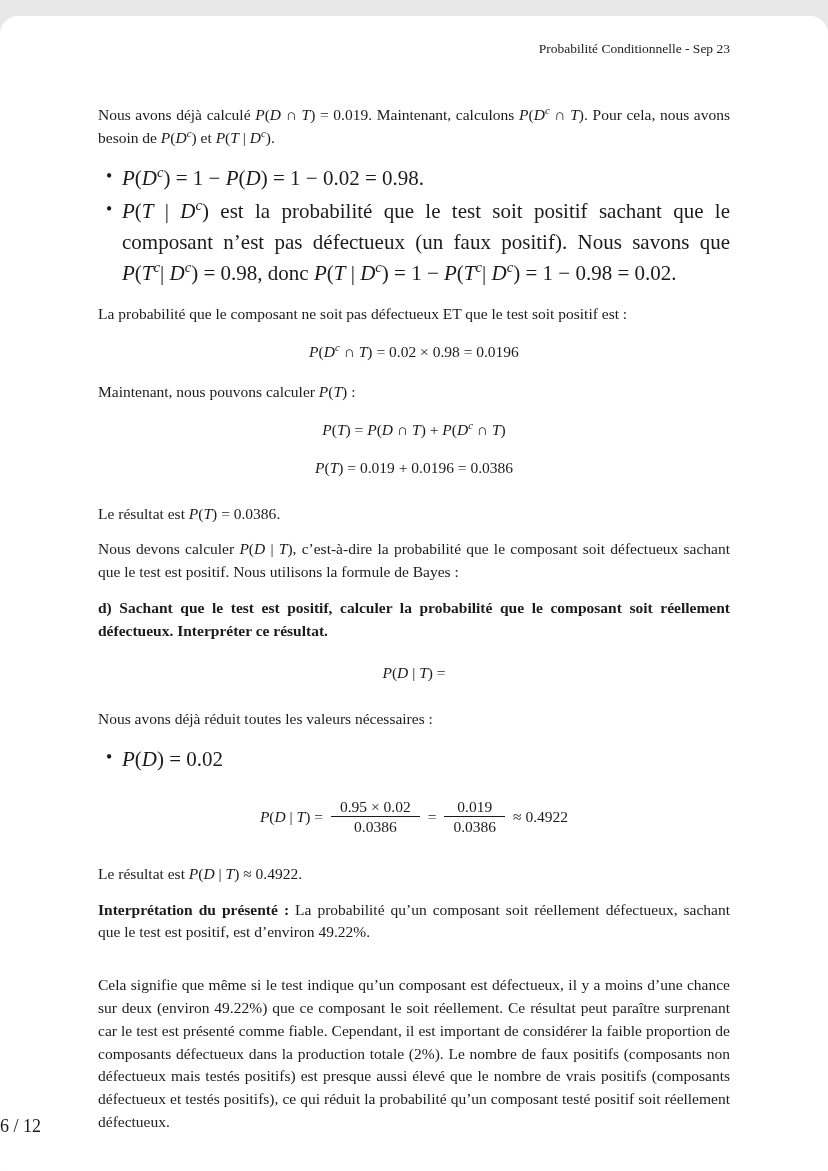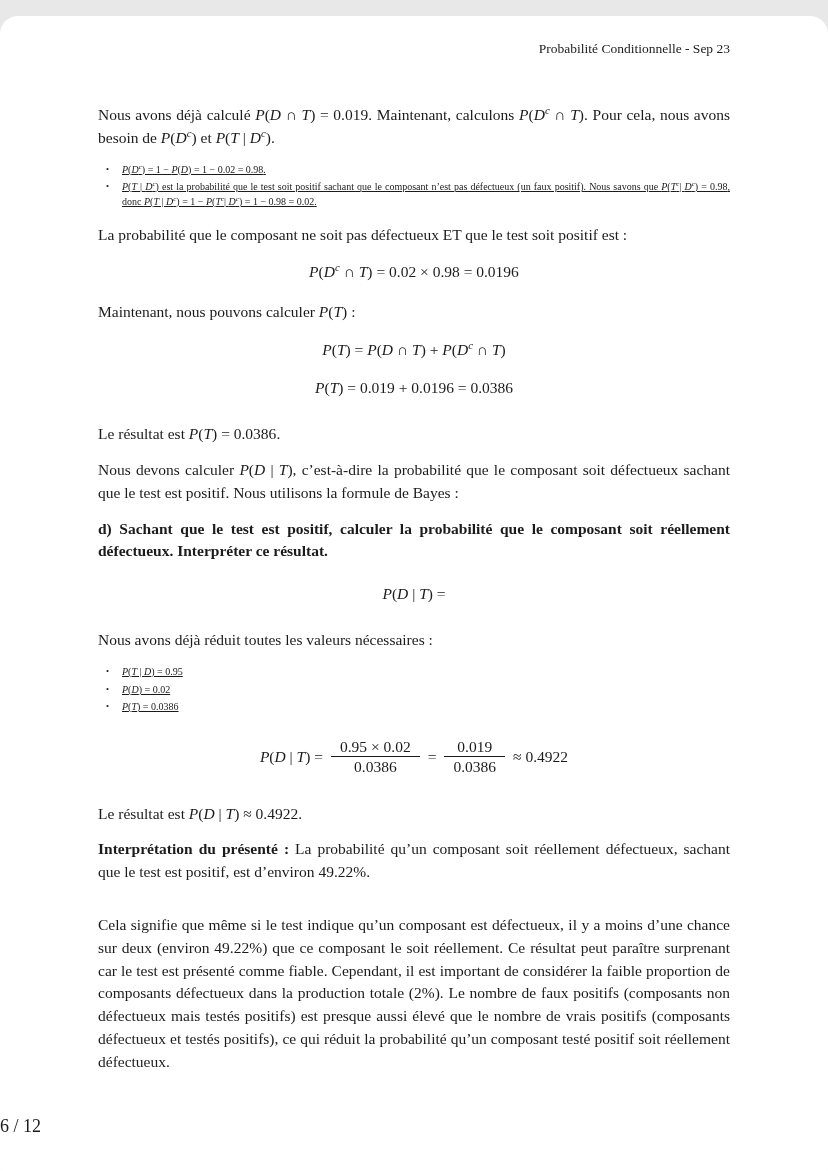--- a/index.html
+++ b/index.html
@@ -34,25 +34,24 @@
   .mt-md { margin-top: 26px; }
   .mt-lg { margin-top: 30px; }
   ul.bullets {
     list-style: none;
     margin: 2px 0 14px 0;
     padding: 0;
   }
   ul.bullets li {
     position: relative;
     padding-left: 24px;
-    font-size: 10px;
+    font-size: 21px;
     line-height: 1.47;
     margin-bottom: 3px;
     text-align: justify;
-    text-decoration: underline;
   }
   ul.bullets li::before {
     content: "\2022";
     position: absolute;
     left: 8px; top: 0;
     font-size: 0.85em;
   }
   .math i { font-style: italic; }
   .math sup { font-size: 70%; line-height: 0; }
   .eq {
@@ -120,23 +119,21 @@
 
     <p class="para heading"><span class="b">d) Sachant que le test est positif, calculer la probabilité que le composant soit réellement défectueux. Interpréter ce résultat.</span></p>
 
     <div class="eq eq-frac">
         <span class="math"><i>P</i>(<i>D</i> | <i>T</i>) =</span>
       </div>
 
     <p class="para"><span class="txt">Nous avons déjà réduit toutes les valeurs nécessaires :</span></p>
 
     <ul class="bullets">
-      <li><span class="math"><i>P</i>(<i>T</i> | <i>D</i>) = 0.95</span></li>
       <li><span class="math"><i>P</i>(<i>D</i>) = 0.02</span></li>
-      <li><span class="math"><i>P</i>(<i>T</i>) = 0.0386</span></li>
     </ul>
 
     <div class="eq eq-frac">
         <span class="math"><i>P</i>(<i>D</i> | <i>T</i>) =</span>
         <span class="frac">
           <span class="num"><span class="math">0.95 × 0.02</span></span>
           <span class="den"><span class="math">0.0386</span></span>
         </span>
         <span class="math">=</span>
         <span class="frac">

